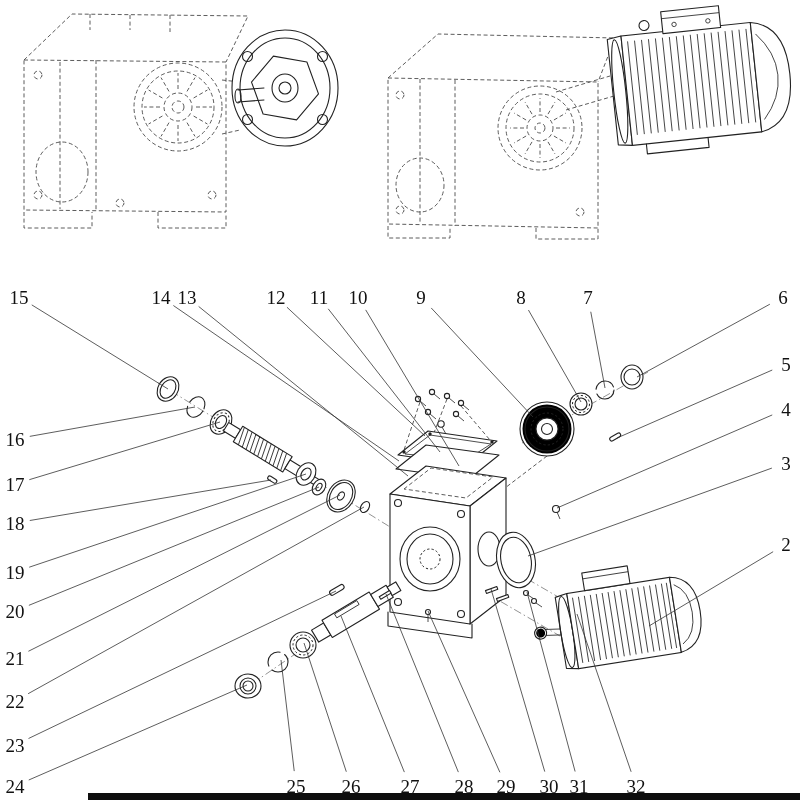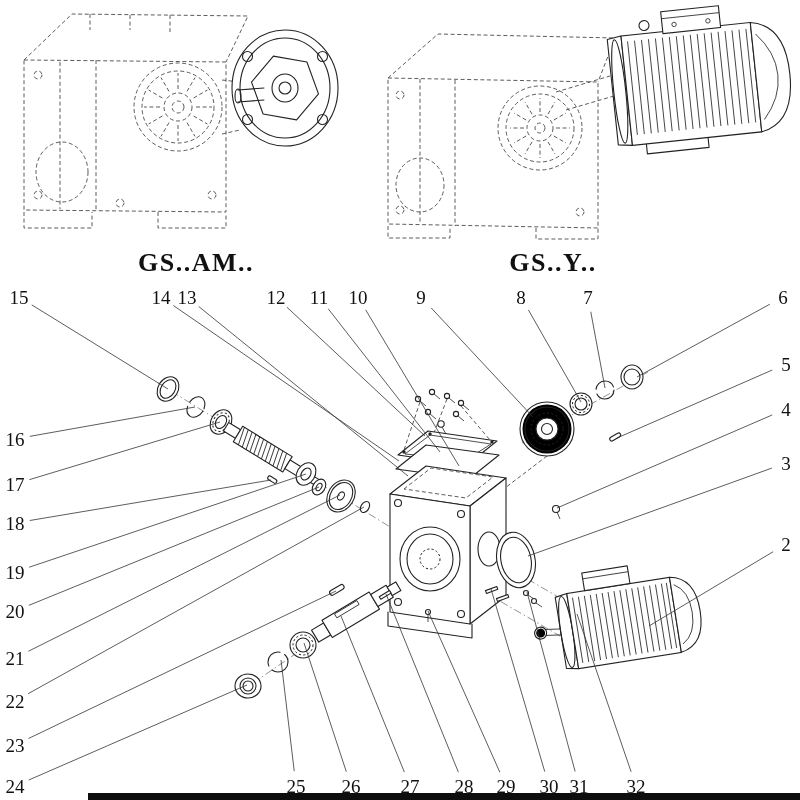--- a/index.html
+++ b/index.html
@@ -433,18 +433,16 @@
           <line x1="575.1164700773154" y1="771.5114460576766" x2="527" y2="592" class="leader"></line>
           <text x="579" y="792.5" class="part-num">31</text>
         </g>
         <g>
           <line x1="631.1330262130939" y1="771.8115340449516" x2="577" y2="614" class="leader"></line>
           <text x="636" y="792.5" class="part-num">32</text>
         </g>
       </g>
 </svg>
 
-<div class="gs-label" style="left:196px;top:248px">GS..AM..</div>
-<div class="gs-label" style="left:553px;top:248px">GS..Y..</div>
 
 <div class="bottom-rule"></div>
 
 </div>
 
 </body></html>

